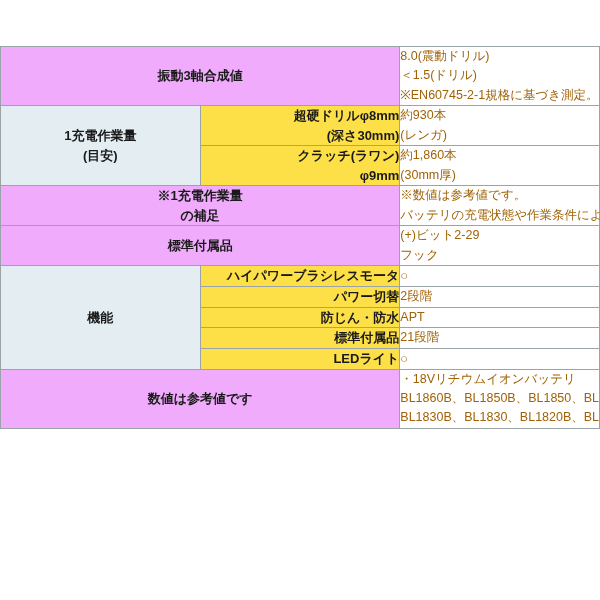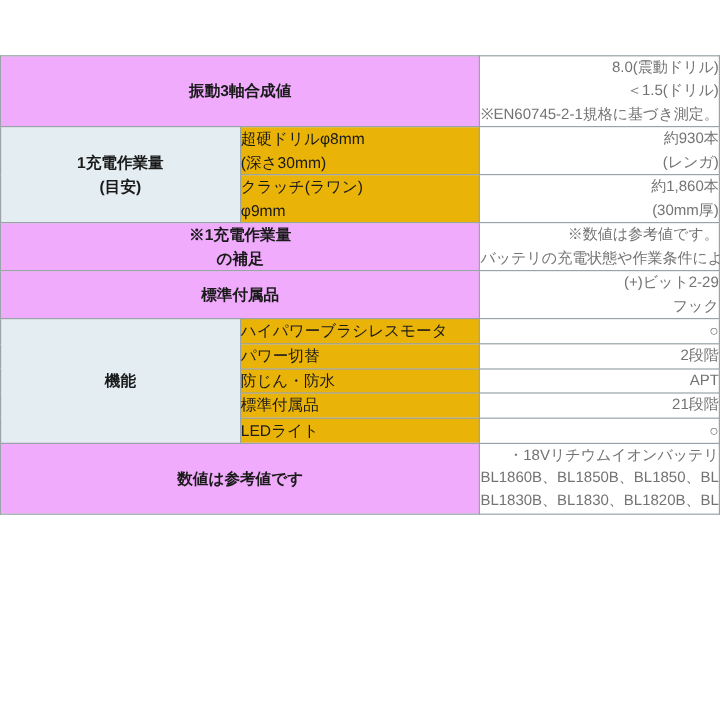--- a/index.html
+++ b/index.html
@@ -33,41 +33,42 @@
     width: 100px;
     background: #e4eef2;
     text-align: center;
     font-weight: bold;
     font-size: 13px;
     line-height: 1.5;
     margin-left: 17px;
   }
   td.col-b {
     width: 175px;
-    background: #eab308;
-    font-weight: normal;
+    background: #fde047;
+    text-align: right;
+    font-weight: bold;
     font-size: 13px;
     line-height: 1.5;
     padding-right: 9px;
   }
   td.col-ab {
     background: #f0abfc;
     text-align: center;
     font-weight: bold;
     font-size: 13px;
     line-height: 1.5;
     padding-right: 9px;
   }
   td.col-c {
     background: #ffffff;
-    text-align: right;
+    text-align: left;
     font-size: 12.5px;
     line-height: 1.55;
     padding: 5px 8px 5px 9px;
-    color: #737373;
+    color: #a16207;
   }
   td.col-c .line {
     display: block;
     white-space: nowrap;
   }
   td.col-b .line, td.col-ab .line, td.col-a .line {
     display: block;
     white-space: nowrap;
   }
   .circle {

